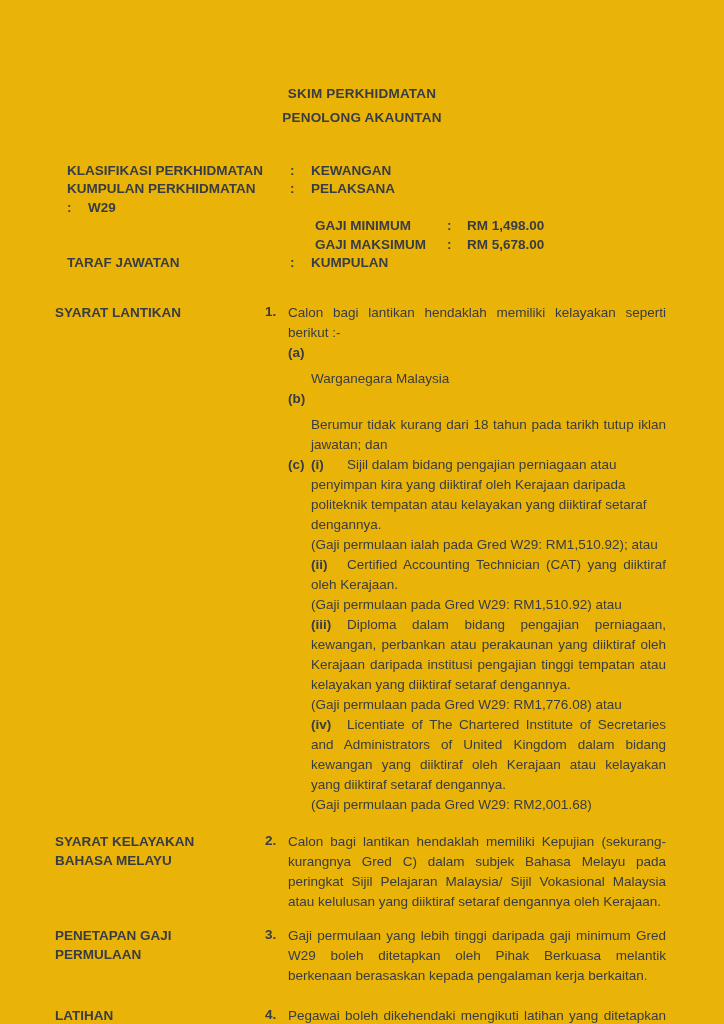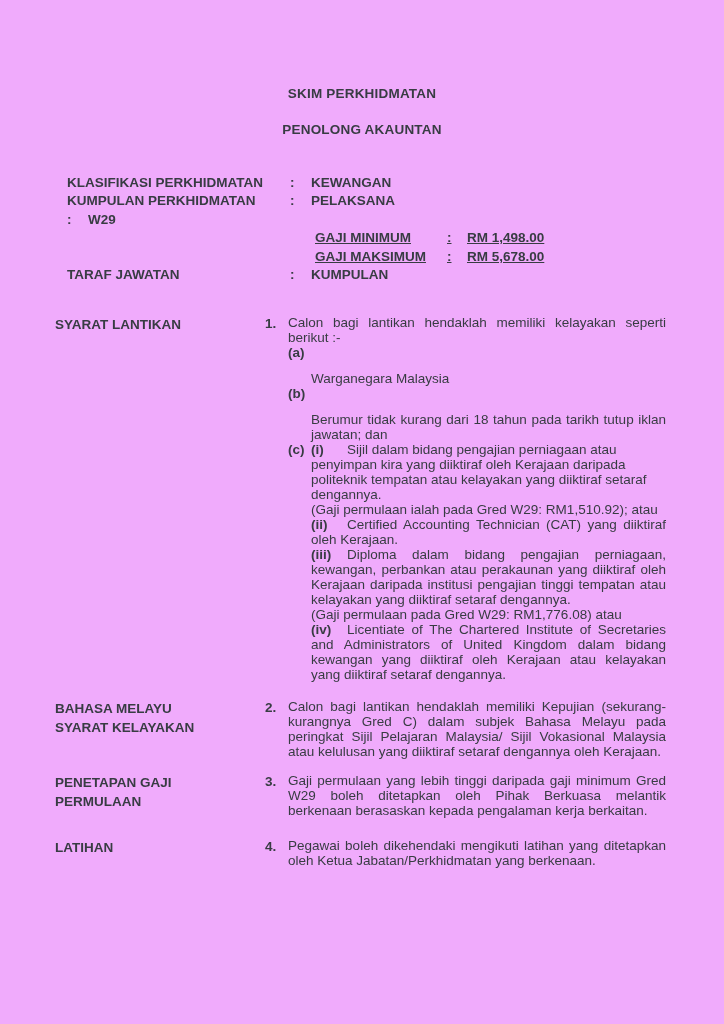--- a/index.html
+++ b/index.html
@@ -1,45 +1,45 @@
 <!DOCTYPE html>
 <html><head>
 <meta charset="utf-8">
 <style>
   * { margin:0; padding:0; box-sizing:border-box; }
   html,body { background:#ffffff; }
   .page {
     position:relative;
     width:724px; height:1024px;
-    background:#f0abfc;
+    background:#eab308;
     color:#383c43;
     font-family:"Liberation Sans", sans-serif;
     font-size:13.5px;
     overflow:hidden;
   }
   
   .titles { padding-top:86px; text-align:center; }
   .doc-title, .doc-subtitle {
     font-weight:bold; font-size:13.5px; line-height:16px;
     letter-spacing:0.2px;
   }
-  .doc-subtitle { margin-top:20px; }
+  .doc-subtitle { margin-top:8px; }
   
   .info { margin-top:36px; padding-left:67px; font-weight:bold; }
   .info-row { display:flex; line-height:18.4px; }
   .info-row .lbl { width:223px; flex-shrink:0; }
   .info-row .sep { width:21px; flex-shrink:0; }
-  .salary-row { display:flex; line-height:18.4px; margin-left:248px;text-decoration:underline; }
+  .salary-row { display:flex; line-height:18.4px; margin-left:248px; }
   .salary-row .lbl { width:132px; flex-shrink:0; }
   .salary-row .sep { width:20px; flex-shrink:0; }
   
   .section { display:flex; padding-left:55px; padding-right:58px; align-items:flex-start; }
   .sec-label { width:210px; flex-shrink:0; font-weight:bold; line-height:19px; }
   .sec-num { width:23px; flex-shrink:0; font-weight:bold; line-height:18.2px; }
-  .sec-body { flex:1; line-height:15px; text-align:justify; }
+  .sec-body { flex:1; line-height:20px; text-align:justify; }
   .sec-body p { margin:0; }
   .sec-1 { margin-top:31px; }
   .sec-2 { margin-top:17px; }
   .sec-3 { margin-top:14px; }
   .sec-4 { margin-top:20px; }
   
   .item { display:flex; }
   .item .marker { width:23px; flex-shrink:0; font-weight:bold; }
   .item .itext { flex:1; text-align:justify;margin-top:26px; }
   .c-content { flex:1; }
@@ -104,32 +104,34 @@
       <div class="item">
         <span class="marker">(b)</span>
         <span class="itext">Berumur tidak kurang dari 18 tahun pada tarikh tutup iklan jawatan; dan</span>
       </div>
       <div class="item">
         <span class="marker">(c)</span>
         <div class="c-content">
           <p class="no-justify"><span class="sub-marker">(i)</span><span>Sijil dalam bidang pengajian perniagaan atau penyimpan kira yang diiktiraf oleh Kerajaan daripada politeknik tempatan atau kelayakan yang diiktiraf setaraf dengannya.</span></p>
           <p class="no-justify">(Gaji permulaan ialah pada Gred W29: RM1,510.92); atau</p>
           <p><span class="sub-marker">(ii)</span><span>Certified Accounting Technician (CAT) yang diiktiraf oleh Kerajaan.</span></p>
+          <p class="no-justify">(Gaji permulaan pada Gred W29: RM1,510.92) atau</p>
           <p><span class="sub-marker">(iii)</span><span>Diploma dalam bidang pengajian perniagaan, kewangan, perbankan atau perakaunan yang diiktiraf oleh Kerajaan daripada institusi pengajian tinggi tempatan atau kelayakan yang diiktiraf setaraf dengannya.</span></p>
           <p class="no-justify">(Gaji permulaan pada Gred W29: RM1,776.08) atau</p>
           <p><span class="sub-marker">(iv)</span><span>Licentiate of The Chartered Institute of Secretaries and Administrators of United Kingdom dalam bidang kewangan yang diiktiraf oleh Kerajaan atau kelayakan yang diiktiraf setaraf dengannya.</span></p>
+          <p class="no-justify">(Gaji permulaan pada Gred W29: RM2,001.68)</p>
         </div>
       </div>
     </div>
   </div>
 
   <div class="section sec-2">
     <div class="sec-label">
+      <div>SYARAT KELAYAKAN</div>
       <div>BAHASA MELAYU</div>
-      <div>SYARAT KELAYAKAN</div>
     </div>
     <div class="sec-num">2.</div>
     <div class="sec-body">
       <p>Calon bagi lantikan hendaklah memiliki Kepujian (sekurang-kurangnya Gred C) dalam subjek Bahasa Melayu pada peringkat Sijil Pelajaran Malaysia/ Sijil Vokasional Malaysia atau kelulusan yang diiktiraf setaraf dengannya oleh Kerajaan.</p>
     </div>
   </div>
 
   <div class="section sec-3">
     <div class="sec-label">
       <div>PENETAPAN GAJI</div>

